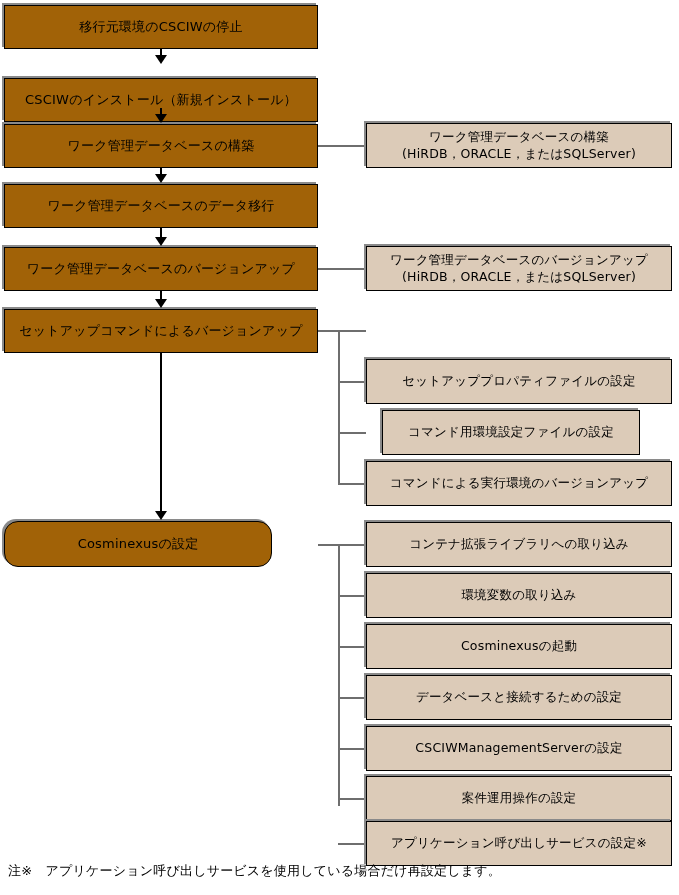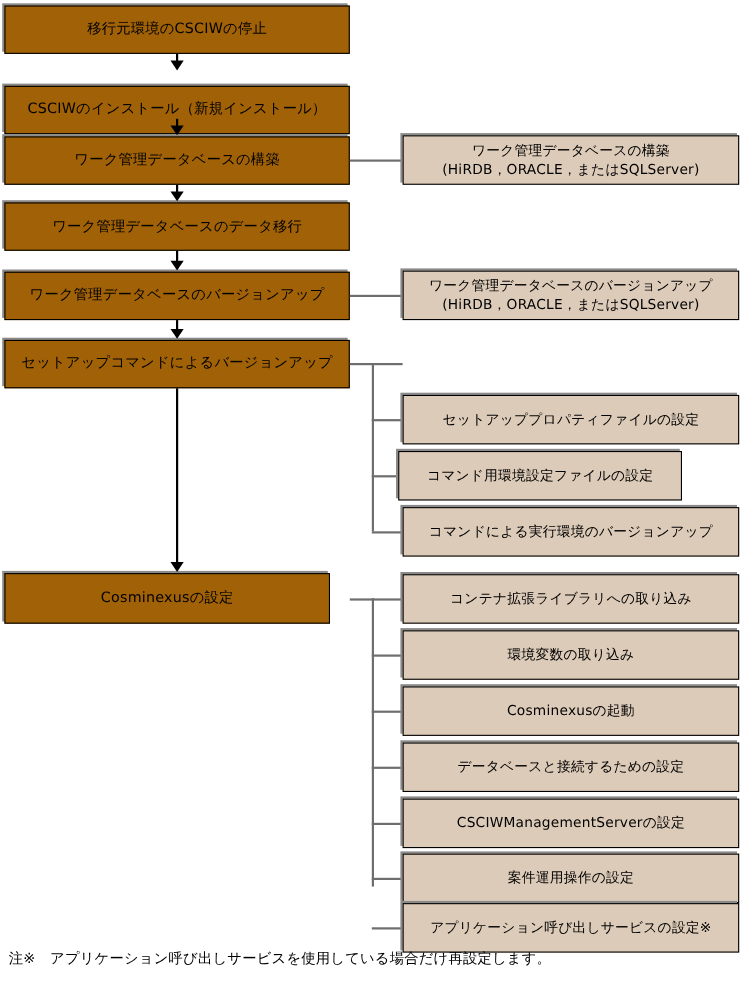--- a/index.html
+++ b/index.html
@@ -105,33 +105,33 @@
   </div>
 
   <div class="box primary" style="left:4px; top:64px; width:314px; height:44px;margin-top:14px;">
     <span class="label">CSCIWのインストール（新規インストール）</span>
   </div>
 
   <div class="box primary" style="left:4px; top:124px; width:314px; height:44px;">
     <span class="label">ワーク管理データベースの構築</span>
   </div>
 
-  <div class="box primary" style="left:4px; top:184px; width:314px; height:44px;font-family:Liberation Serif, serif;">
+  <div class="box primary" style="left:4px; top:184px; width:314px; height:44px;">
     <span class="label">ワーク管理データベースのデータ移行</span>
   </div>
 
   <div class="box primary" style="left:4px; top:247px; width:314px; height:44px;">
     <span class="label">ワーク管理データベースのバージョンアップ</span>
   </div>
 
   <div class="box primary" style="left:4px; top:309px; width:314px; height:44px;">
     <span class="label">セットアップコマンドによるバージョンアップ</span>
   </div>
 
-  <div class="box primary" style="left:4px; top:521px; width:296px; height:46px;">
+  <div class="box primary" style="left:4px; top:521px; width:268px; height:46px;border-radius:14px;">
     <span class="label">Cosminexusの設定</span>
   </div>
 
   <div class="vline" style="left:160px; top:49px; height:8px;"></div>
   <div class="arrow" style="left:155px; top:55px;"></div>
 
   <div class="vline" style="left:160px; top:108px; height:8px;"></div>
   <div class="arrow" style="left:155px; top:114px;"></div>
 
   <div class="vline" style="left:160px; top:168px; height:8px;"></div>
@@ -165,21 +165,21 @@
   <div class="vline gray" style="left:338px; top:330px; height:153px;"></div>
 
   <div class="hline gray" style="left:338px; top:330px; width:28px;"></div>
   <div class="hline gray" style="left:338px; top:381px; width:28px;"></div>
   <div class="hline gray" style="left:338px; top:432px; width:28px;"></div>
   <div class="hline gray" style="left:338px; top:483px; width:28px;"></div>
 
   <div class="box detail" style="left:366px; top:359px; width:306px; height:45px;">
     <span class="label">セットアッププロパティファイルの設定</span>
   </div>
-  <div class="box detail" style="left:362px; top:410px; width:258px; height:45px;align-items:center;">
+  <div class="box detail" style="left:382px; top:410px; width:258px; height:45px;align-items:center;">
     <span class="label">コマンド用環境設定ファイルの設定</span>
   </div>
   <div class="box detail" style="left:366px; top:461px; width:306px; height:45px;">
     <span class="label">コマンドによる実行環境のバージョンアップ</span>
   </div>
 
   <div class="hline gray" style="left:318px; top:544px; width:22px;"></div>
   <div class="vline gray" style="left:338px; top:544px; height:262px;"></div>
 
   <div class="hline gray" style="left:338px; top:544px; width:28px;"></div>

